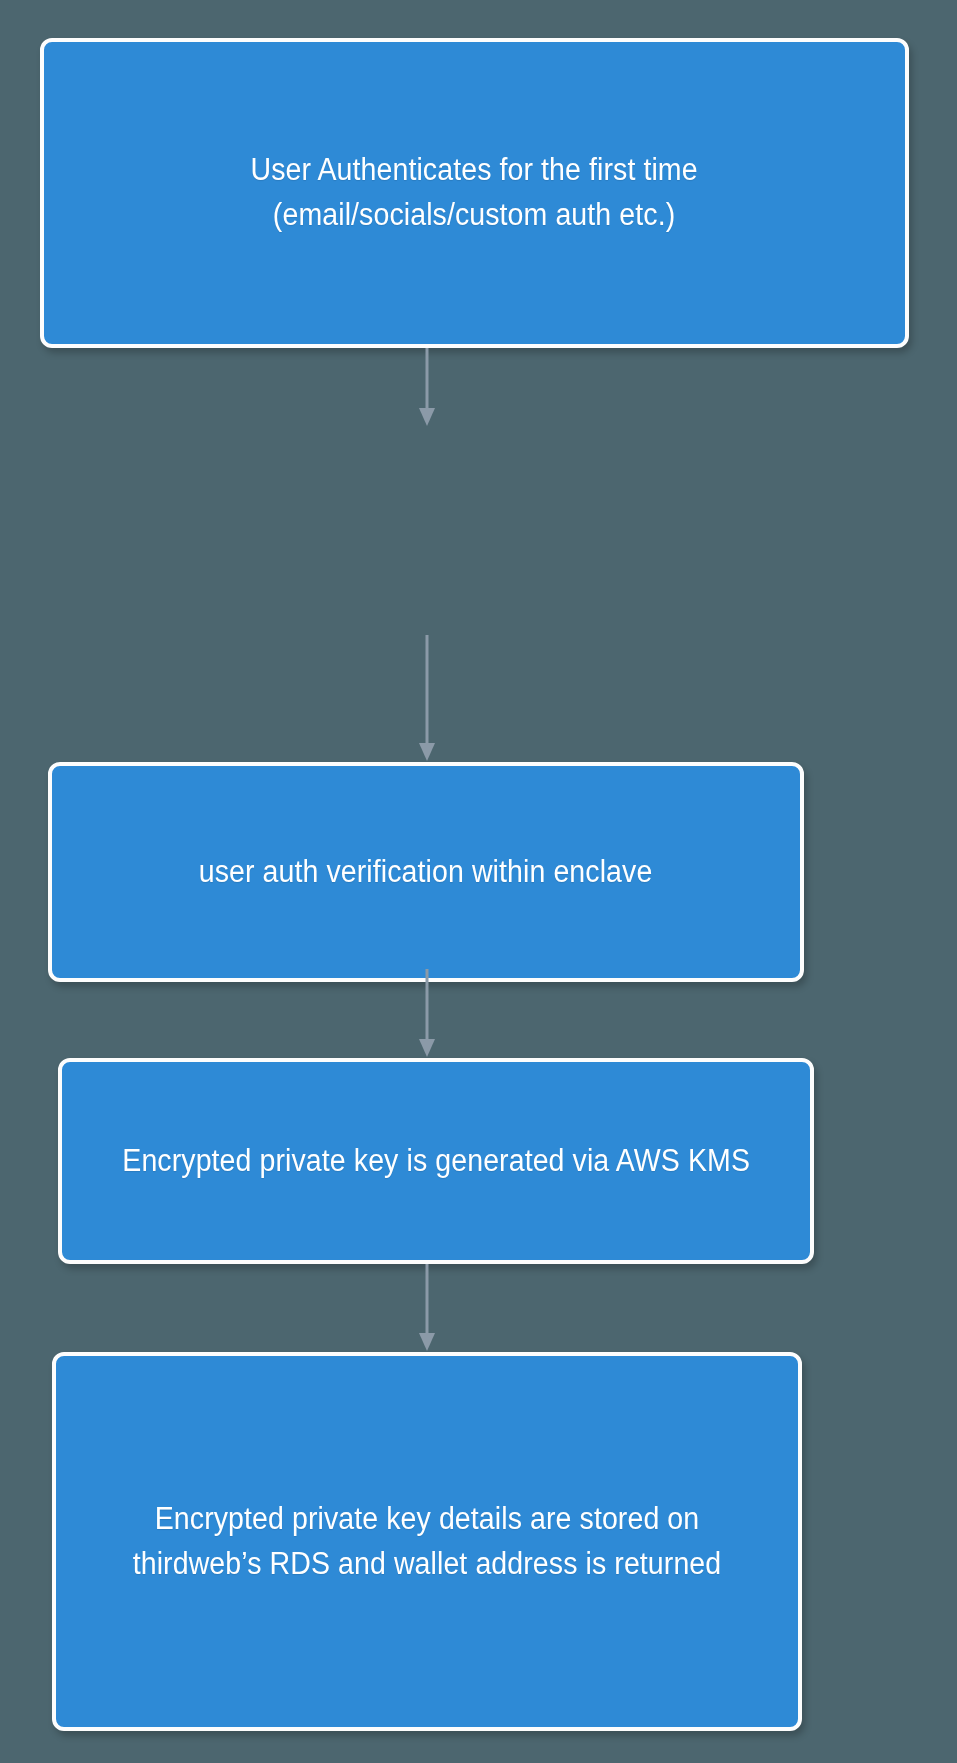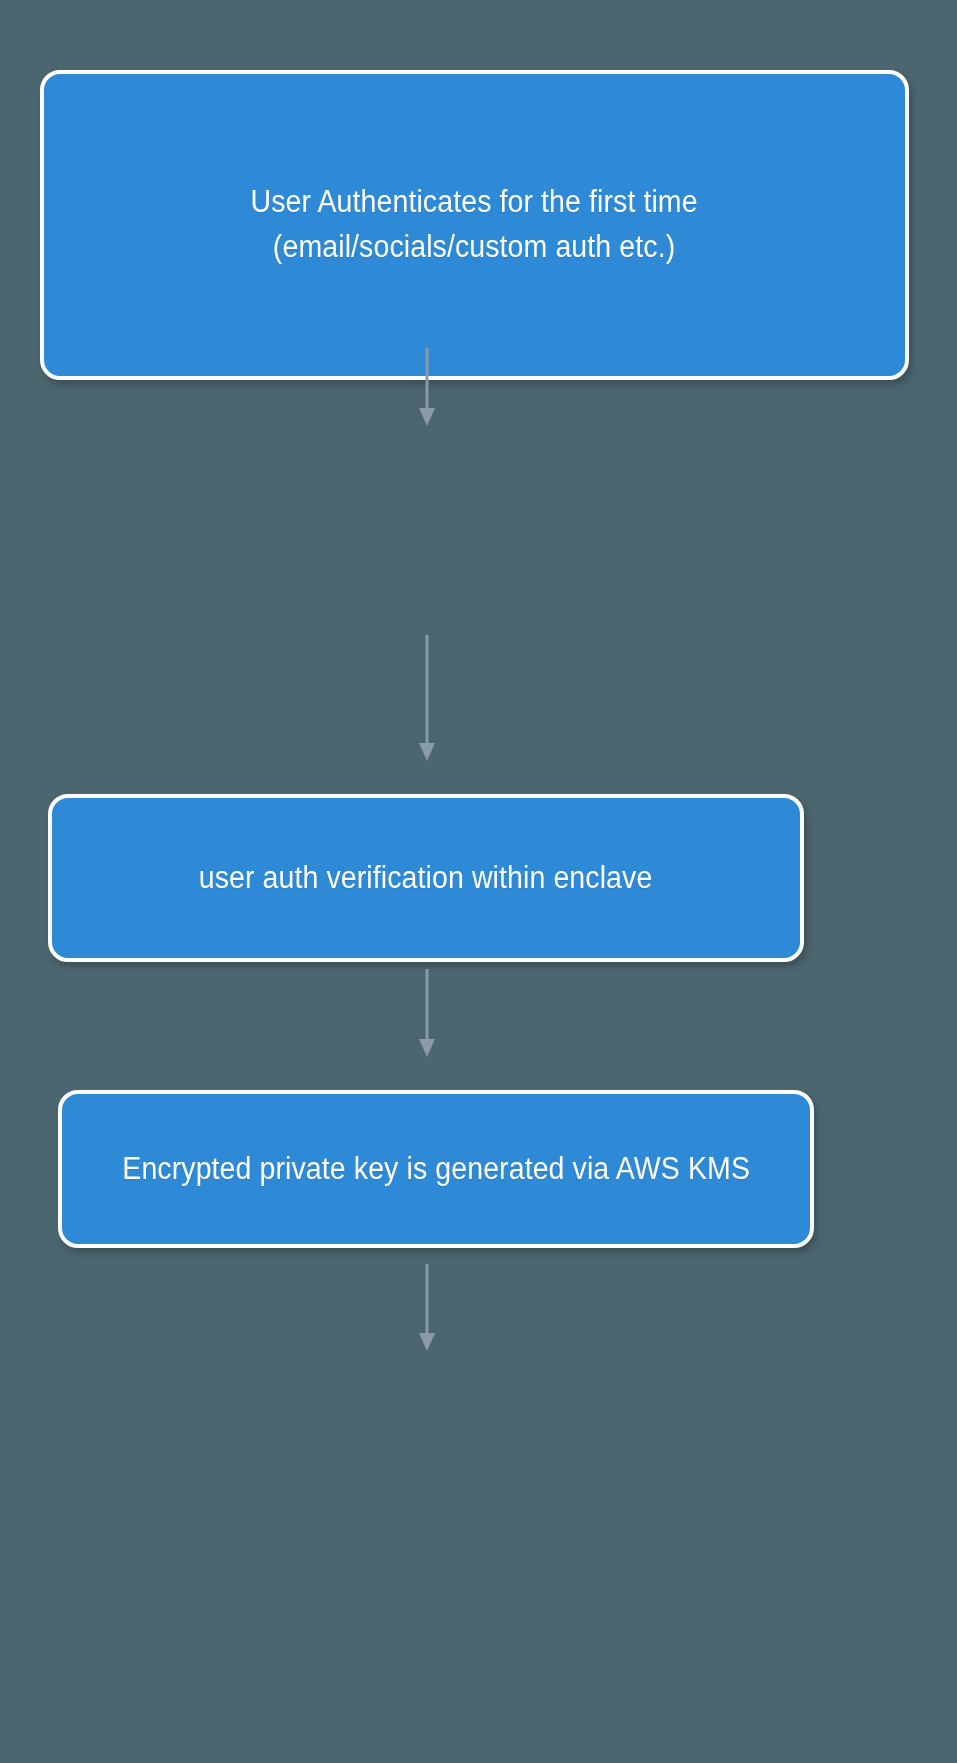--- a/index.html
+++ b/index.html
@@ -20,47 +20,46 @@
     height: 1763px;
     background: #4c666f;
   }
 
   
   .node {
     position: absolute;
     box-sizing: border-box;
     background: #2e8ad6;
     border: 4px solid #fdfdfd;
-    border-radius: 20px;
+    border-radius: 12px;
     box-shadow: 3px 5px 7px rgba(0,0,0,0.22);
     display: flex;
     align-items: center;
     justify-content: center;
     padding: 16px 16px;
-    margin-top: 32px;
   }
   .node-label {
     color: #ffffff;
     font-family: "Liberation Sans Narrow", "Liberation Sans", sans-serif;
     font-size: 31px;
     line-height: 1.42;
     text-align: center;
     font-weight: 400;
     letter-spacing: 0.1px;
     transform: scaleX(0.92);
     transform-origin: center center;
     white-space: pre-line;
     text-shadow: 0 1px 1px rgba(0,0,0,0.10);
   }
 
   
   #node-1 { left: 40px;  top: 38px;   width: 869px; height: 310px; }
   #node-2 { left: 48px;  top: 427px;  width: 754px; height: 208px; }
-  #node-3 { left: 48px;  top: 762px;  width: 756px; height: 168px; }
-  #node-4 { left: 58px;  top: 1058px; width: 756px; height: 158px; }
+  #node-3 { left: 48px;  top: 762px;  width: 756px; height: 220px; }
+  #node-4 { left: 58px;  top: 1058px; width: 756px; height: 206px; }
   #node-5 { left: 52px;  top: 1352px; width: 750px; height: 379px; }
 
   
   #node-1 .node-label { line-height: 1.44; }
 
   
   .connector {
     position: absolute;
     overflow: visible;
     pointer-events: none;
@@ -112,14 +111,17 @@
 
   <div class="node" id="node-4">
     <span class="node-label">Encrypted private key is generated via AWS KMS</span>
   </div>
 
   <svg class="connector" id="conn-4" viewBox="0 0 36 89" preserveAspectRatio="none">
     <line class="conn-line" x1="18" y1="0" x2="18" y2="71"></line>
     <polygon class="conn-head" points="18,87 10,69 26,69"></polygon>
   </svg>
 
+  <div class="node" id="node-5">
+    <span class="node-label">Encrypted private key details are stored on thirdweb’s RDS and wallet address is returned</span>
+  </div>
 
 </div>
 
 </body></html>

